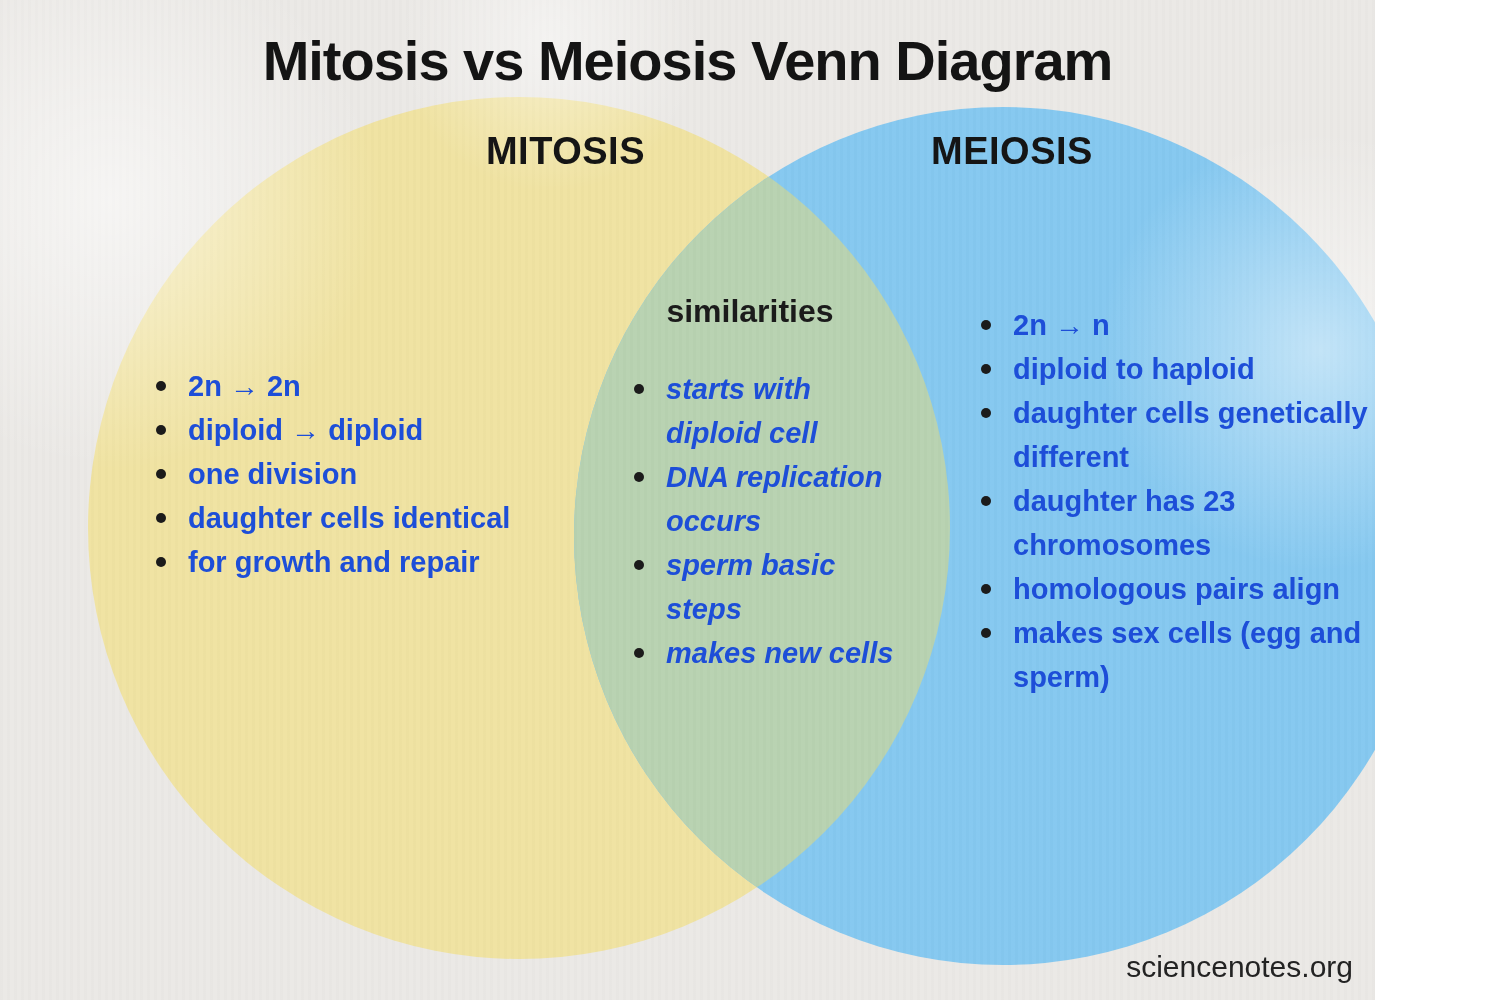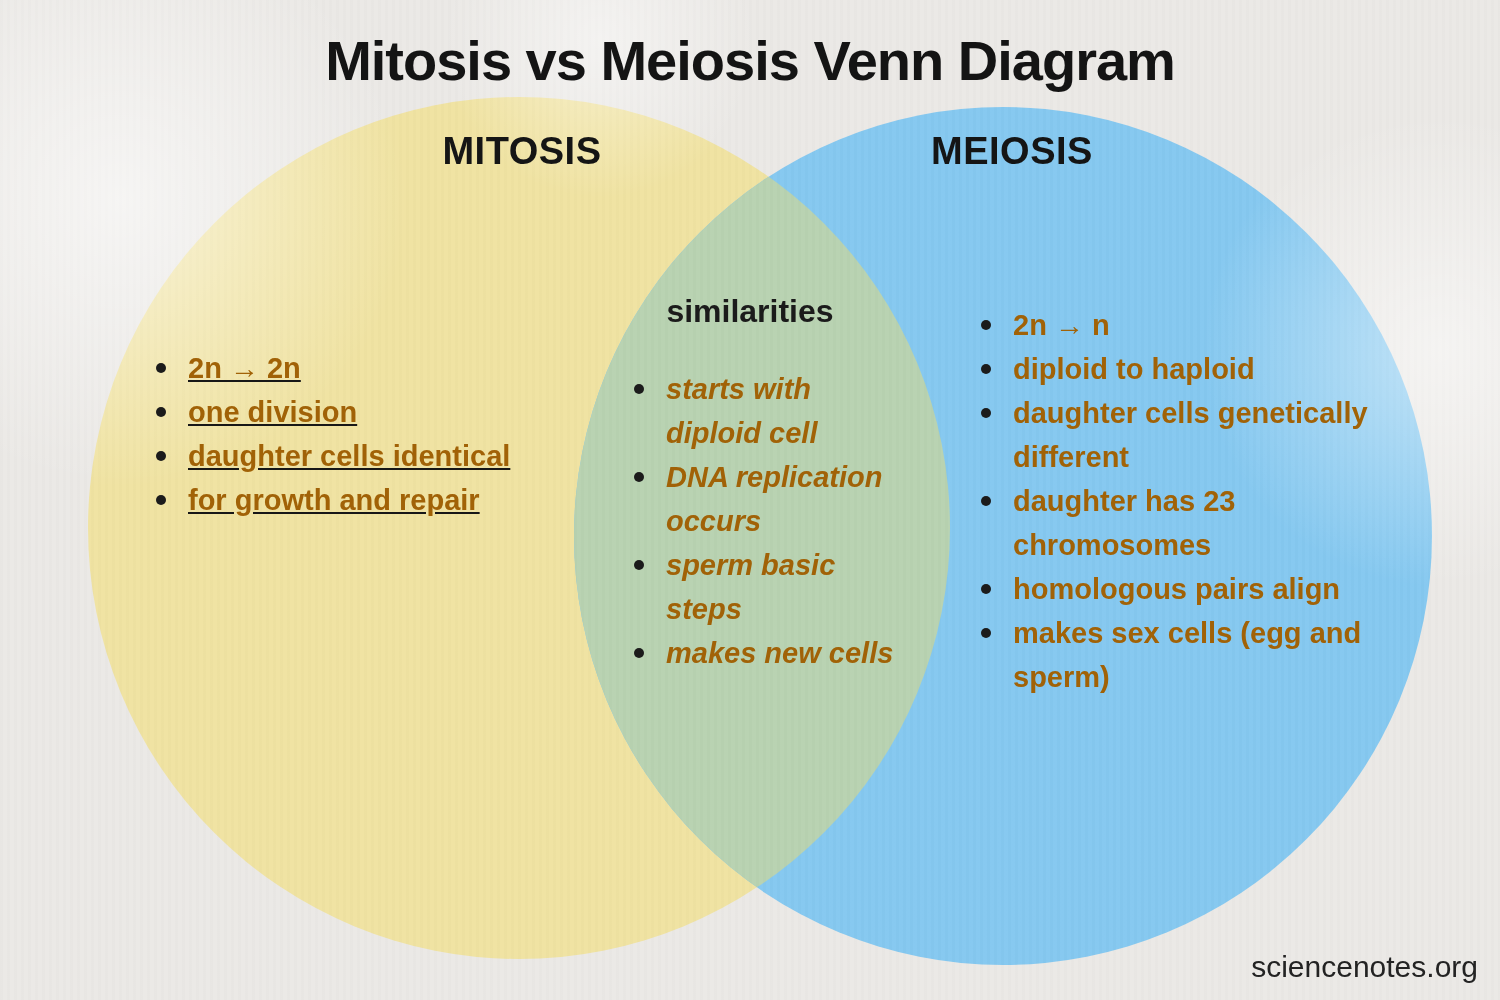--- a/index.html
+++ b/index.html
@@ -1,18 +1,18 @@
 <!DOCTYPE html>
 <html><head>
 <meta charset="utf-8">
 <style>
   html, body { margin: 0; padding: 0; }
   .canvas {
     position: relative;
-    width: 1500px;
+    width: 1375px;
     height: 1000px;
     background: #ebe9e6;
     overflow: hidden;
     font-family: "Liberation Sans", sans-serif;
     color: #171717;
   }
   
   .texture {
     position: absolute; inset: 0; pointer-events: none;
     background:
@@ -35,21 +35,21 @@
   .circle-label {
     position: absolute;
     top: 130px;
     width: 300px;
     text-align: center;
     font-size: 38px;
     font-weight: 800;
     letter-spacing: 0.5px;
     color: #151515;
   }
-  .label-mitosis { left: 372px; }
+  .label-mitosis { left: 345px; text-align: right; }
   .label-meiosis { left: 862px; }
   .overlap-title {
     position: absolute;
     left: 625px; top: 289px; width: 250px;
     text-align: center;
     font-size: 32px;
     font-weight: 700;
     line-height: 44px;
     color: #1b1b1b;
   }
@@ -57,31 +57,31 @@
     position: absolute;
     margin: 0; padding: 0;
     list-style: none;
   }
   ul.venn-list li {
     position: relative;
     padding-left: 38px;
     font-size: 29px;
     font-weight: 700;
     line-height: 44px;
-    color: #a16207;
+    color: #1d4ed8;
   }
   ul.venn-list li::before {
     content: "";
     position: absolute;
     left: 6px; top: 17px;
     width: 10px; height: 10px;
     border-radius: 50%;
     background: #1b1b1b;
   }
-  .list-mitosis  { left: 150px; top: 346px; width: 408px; text-decoration: underline; }
+  .list-mitosis  { left: 150px; top: 364px; width: 408px; }
   .list-overlap  { left: 628px; top: 367px; width: 278px; font-style: italic; }
   .list-meiosis  { left: 975px; top: 303px; width: 433px; }
 
   .source {
     position: absolute;
     right: 22px; bottom: 16px;
     font-size: 30px;
     font-weight: 400;
     color: #232323;
   }
@@ -102,20 +102,21 @@
 
   <div class="texture"></div>
 
   <div class="page-title">Mitosis vs Meiosis Venn Diagram</div>
 
   <div class="circle-label label-mitosis">MITOSIS</div>
   <div class="circle-label label-meiosis">MEIOSIS</div>
 
   <ul class="venn-list list-mitosis">
     <li>2n → 2n</li>
+    <li>diploid → diploid</li>
     <li>one division</li>
     <li>daughter cells identical</li>
     <li>for growth and repair</li>
   </ul>
 
   <div class="overlap-title">similarities</div>
   <ul class="venn-list list-overlap">
     <li>starts with diploid cell</li>
     <li>DNA replication occurs</li>
     <li>sperm basic steps</li>

